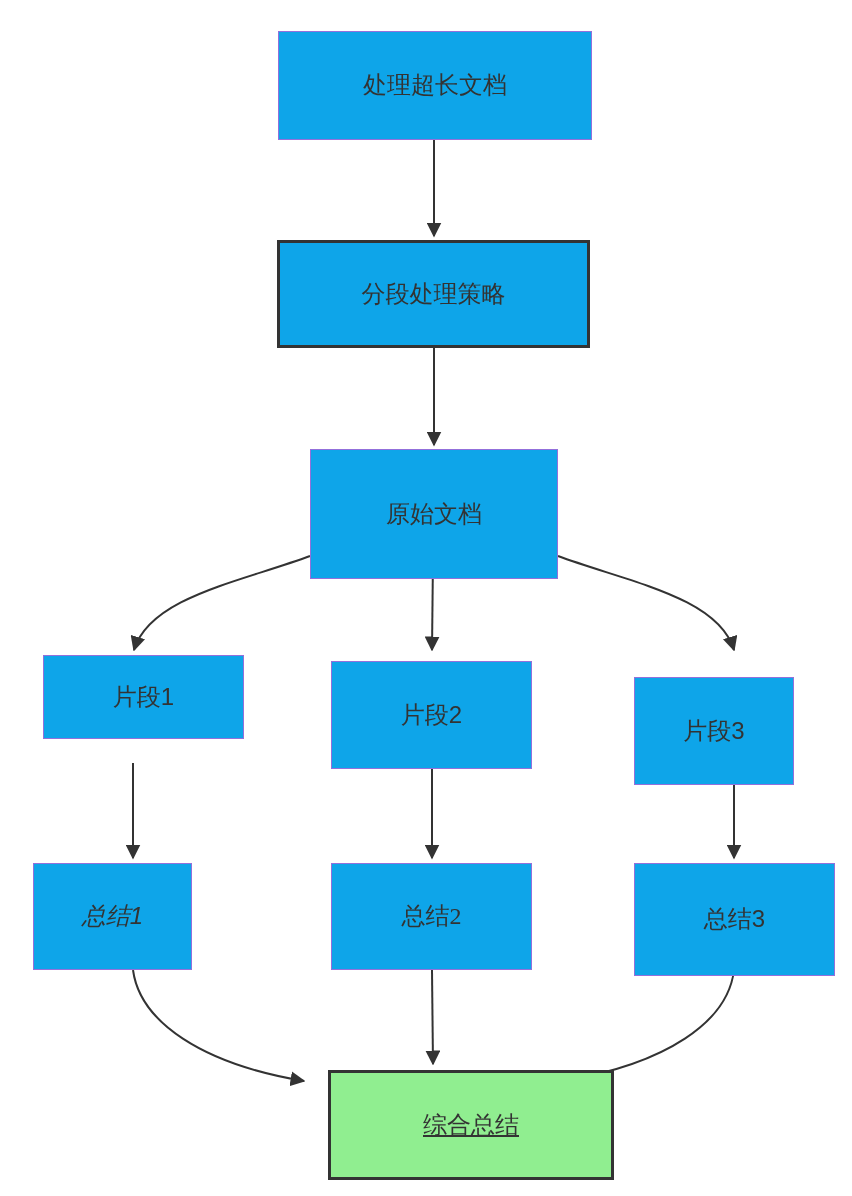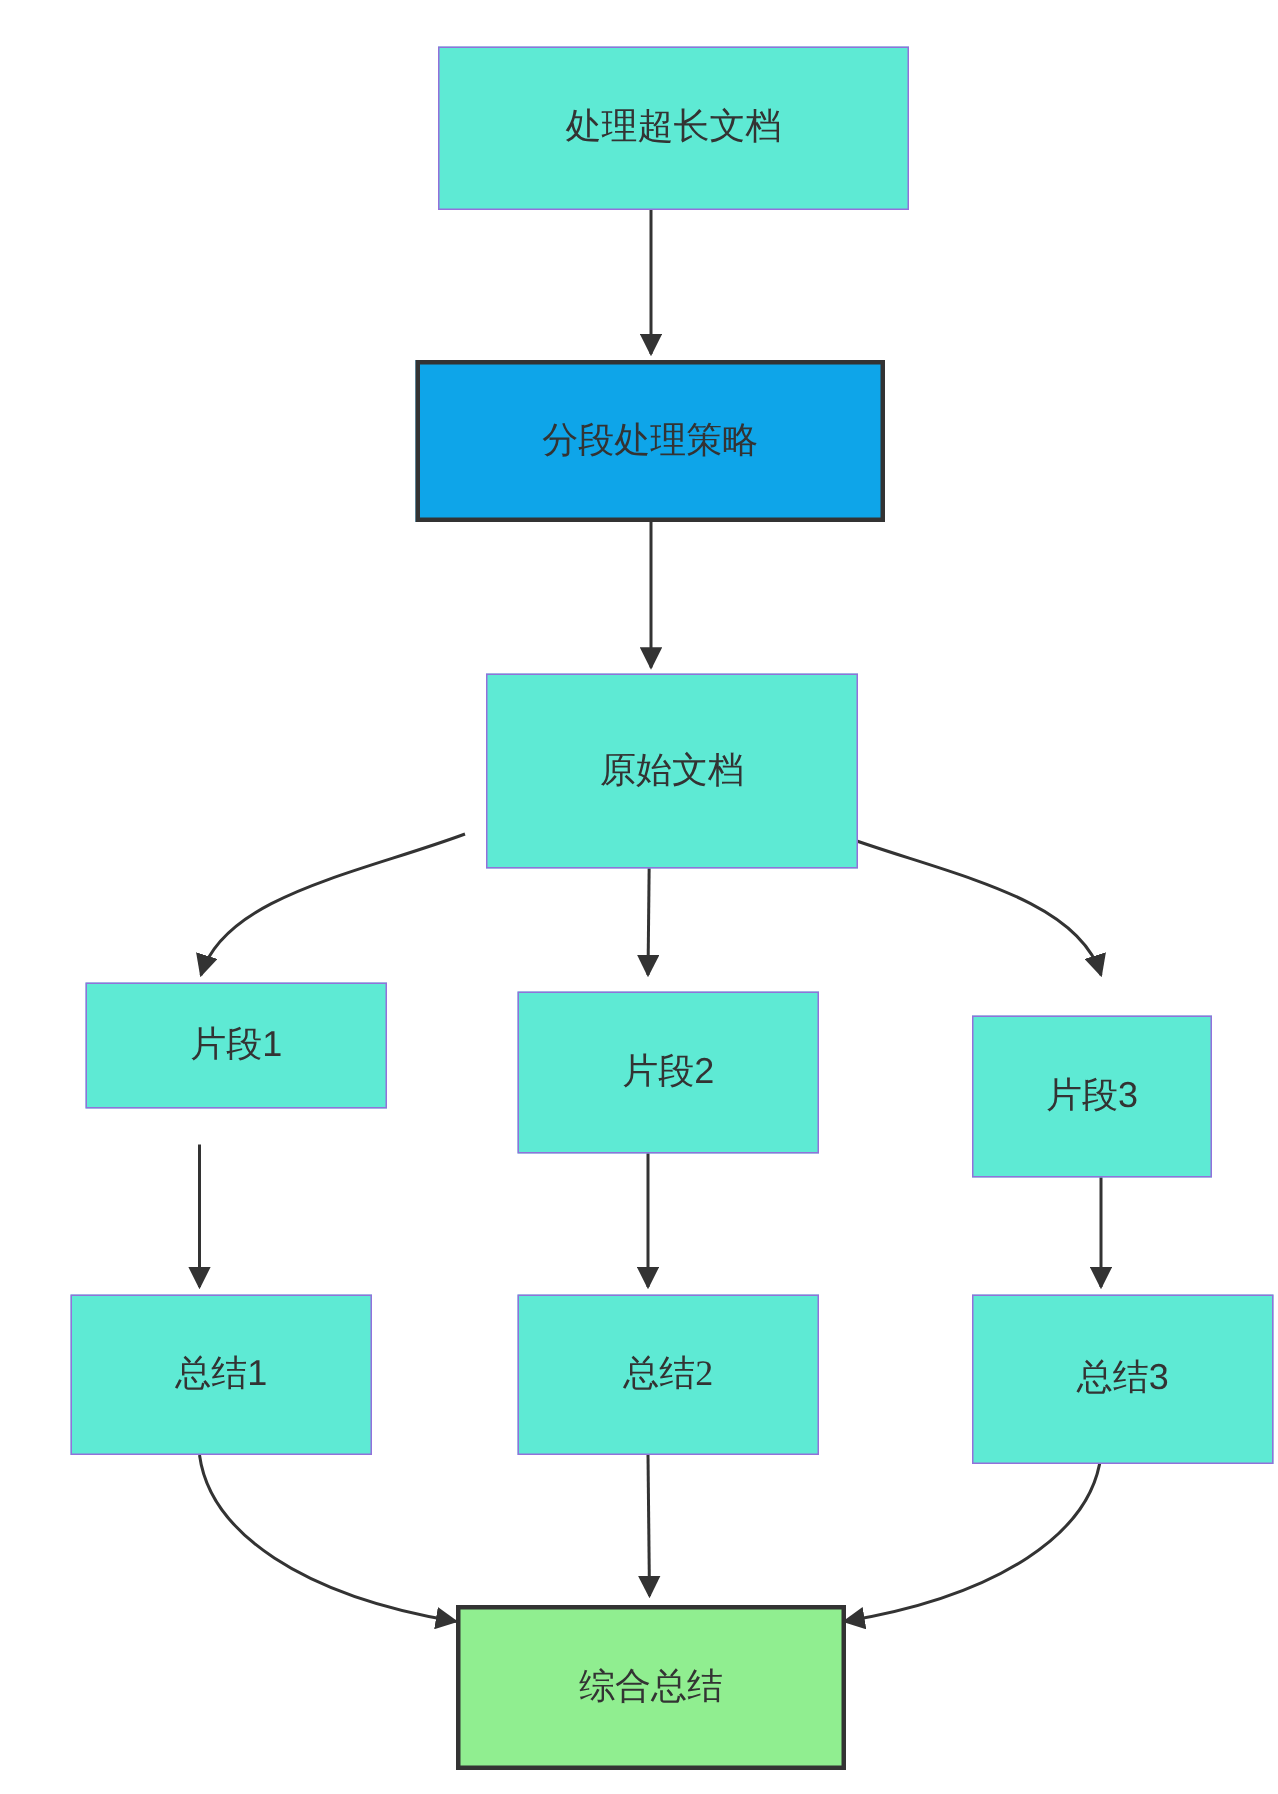--- a/index.html
+++ b/index.html
@@ -26,23 +26,22 @@
     box-sizing: border-box;
     display: flex;
     align-items: center;
     justify-content: center;
     font-size: 24px;
     color: #333333;
     text-align: center;
     line-height: 1.2;
   }
   .node.default {
-    background: #5eead4;
+    background: #0ea5e9;
     border: 1.5px solid #9370DB;
-    margin-left: 14px;
   }
   .node.highlight {
     background: #0ea5e9;
     border: 3.5px solid #333333;
   }
   .node.success {
     background: #90EE90;
     border: 3.5px solid #333333;
   }
 </style>
@@ -87,29 +86,29 @@
   </div>
 
   <div class="node default" style="left:331px; top:661px; width:201px; height:108px;">
     <span class="node-label">片段2</span>
   </div>
 
   <div class="node default" style="left:634px; top:677px; width:160px; height:108px;">
     <span class="node-label">片段3</span>
   </div>
 
-  <div class="node default" style="left:33px; top:863px; width:201px; height:107px;">
+  <div class="node default" style="left:33px; top:863px; width:159px; height:107px;font-style:italic;">
     <span class="node-label">总结1</span>
   </div>
 
   <div class="node default" style="left:331px; top:863px; width:201px; height:107px;font-family:Liberation Serif, serif;">
     <span class="node-label">总结2</span>
   </div>
 
   <div class="node default" style="left:634px; top:863px; width:201px; height:113px;">
     <span class="node-label">总结3</span>
   </div>
 
-  <div class="node success" style="left:304px; top:1070px; width:260px; height:110px;">
+  <div class="node success" style="left:328px; top:1070px; width:286px; height:110px;text-decoration:underline;">
     <span class="node-label">综合总结</span>
   </div>
 
 </div>
 
 </body></html>

